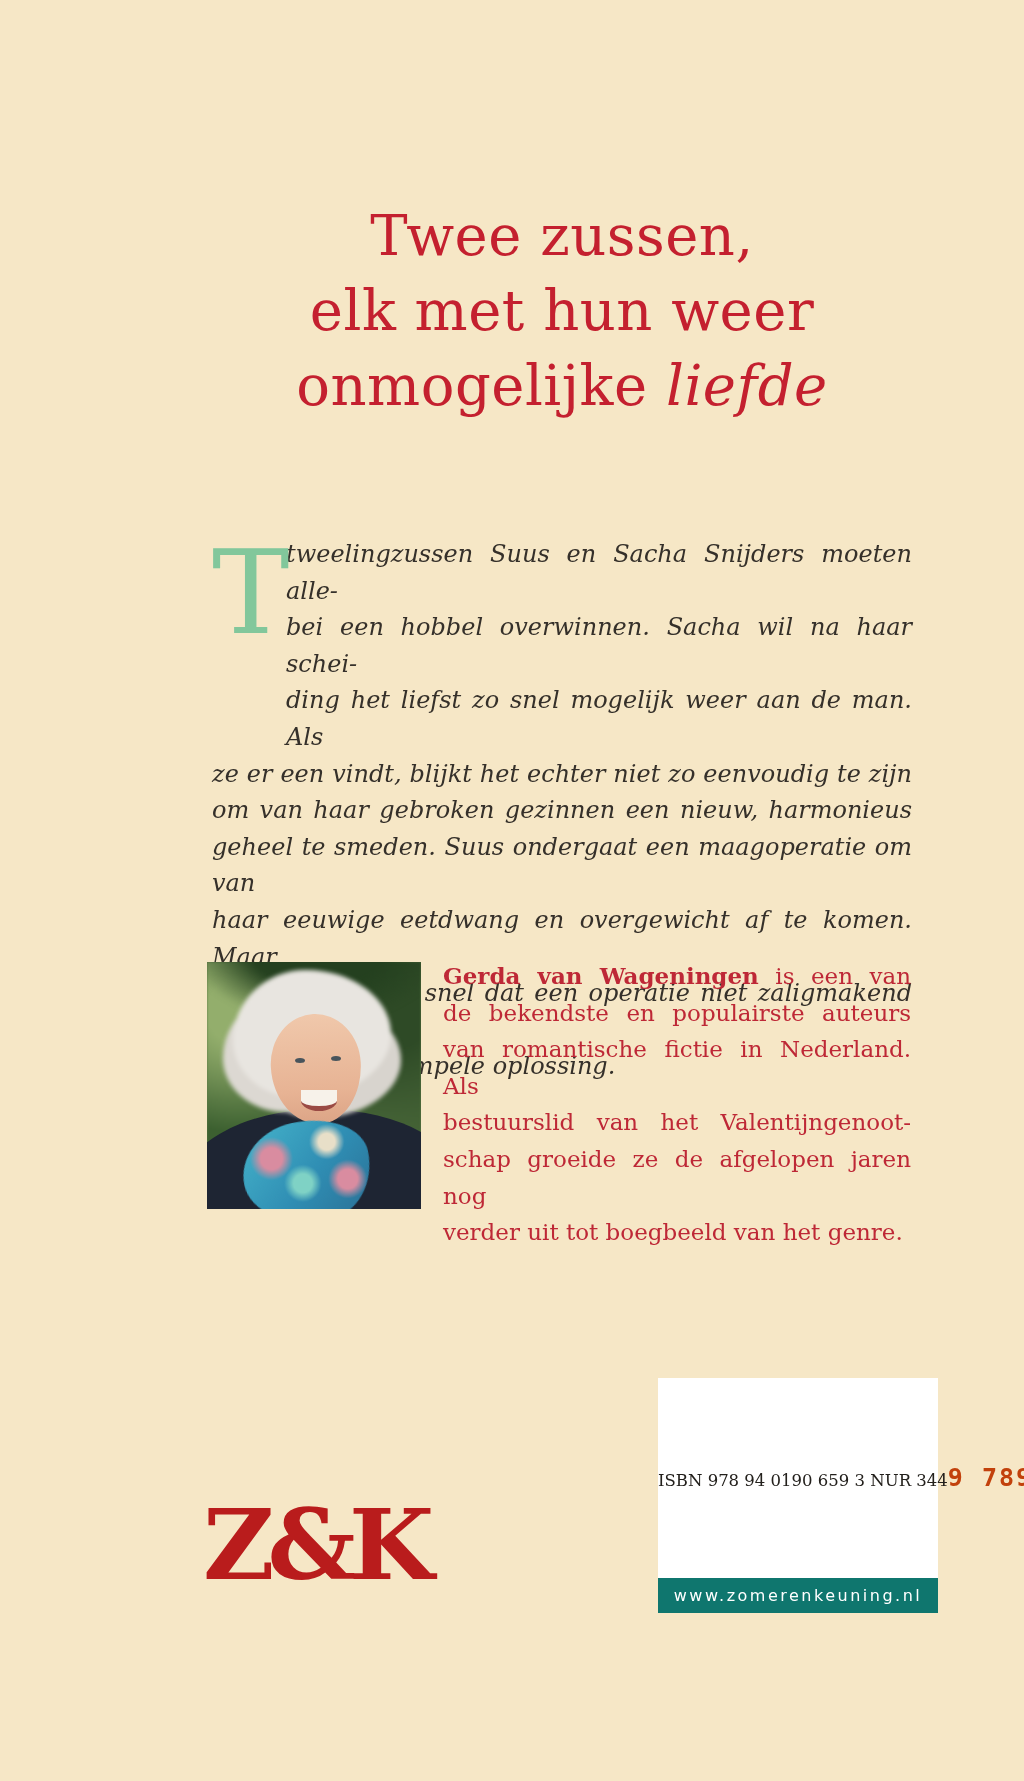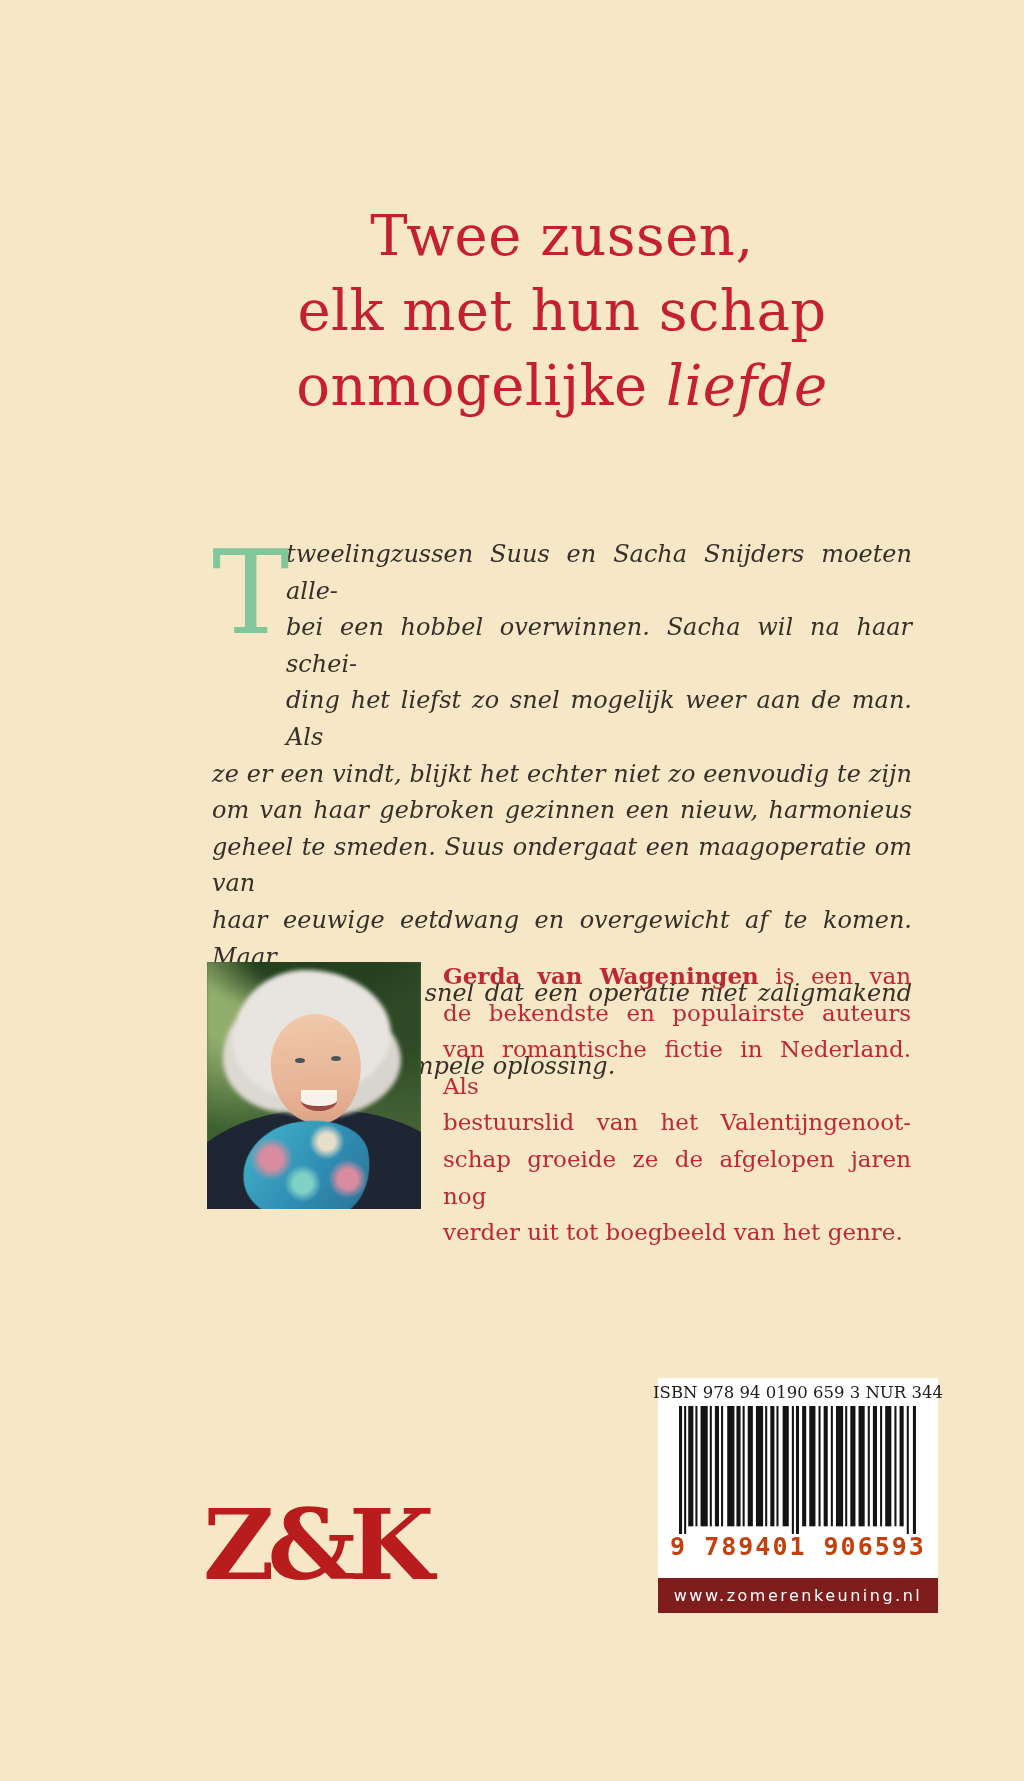--- a/index.html
+++ b/index.html
@@ -115,51 +115,51 @@
     font-family:"DejaVu Serif", serif;
     font-weight:bold;
     font-size:98px;line-height:1;
     letter-spacing:-7px;
   }
 
   
   .barcode-box{
     position:absolute;left:658px;top:1378px;width:280px;height:200px;
     background:#ffffff;
-    display:flex;flex-direction:column;align-items:center;
+    display:flex;flex-direction:row;align-items:center;
   }
   .isbn-line{
     margin-top:5px;
     font-family:"DejaVu Serif", serif;
     font-size:16.5px;color:#23201C;white-space:nowrap;
   }
   .bars{width:238px;height:128px;margin-top:4px;}
   .digits{
     font-family:"DejaVu Sans Mono", monospace;
     font-weight:bold;font-size:25px;color:#c2410c;
     letter-spacing:2px;white-space:nowrap;margin-top:-2px;
   }
   .url-bar{
     position:absolute;left:658px;top:1578px;width:280px;height:35px;
-    background:#7f1d1d;
+    background:#0f766e;
     display:flex;align-items:center;justify-content:center;
   }
   .url-bar span{
     font-family:"DejaVu Sans", "Liberation Sans", sans-serif;
     font-size:16px;color:#ffffff;letter-spacing:2.5px;white-space:nowrap;
   }
 </style>
 </head>
 <body>
 
 <div class="page">
 
   <div class="title">
     <div>Twee zussen,</div>
-    <div>elk met hun schap</div>
+    <div>elk met hun weer</div>
     <div><span>onmogelijke</span><span class="ital"> liefde</span></div>
   </div>
 
   <div class="synopsis">
     <div class="dropcap">T</div>
     <div class="syn-line indent">tweelingzussen Suus en Sacha Snijders moeten alle-</div>
     <div class="syn-line indent">bei een hobbel overwinnen. Sacha wil na haar schei-</div>
     <div class="syn-line indent">ding het liefst zo snel mogelijk weer aan de man. Als</div>
     <div class="syn-line">ze er een vindt, blijkt het echter niet zo eenvoudig te zijn</div>
     <div class="syn-line">om van haar gebroken gezinnen een nieuw, harmonieus</div>

